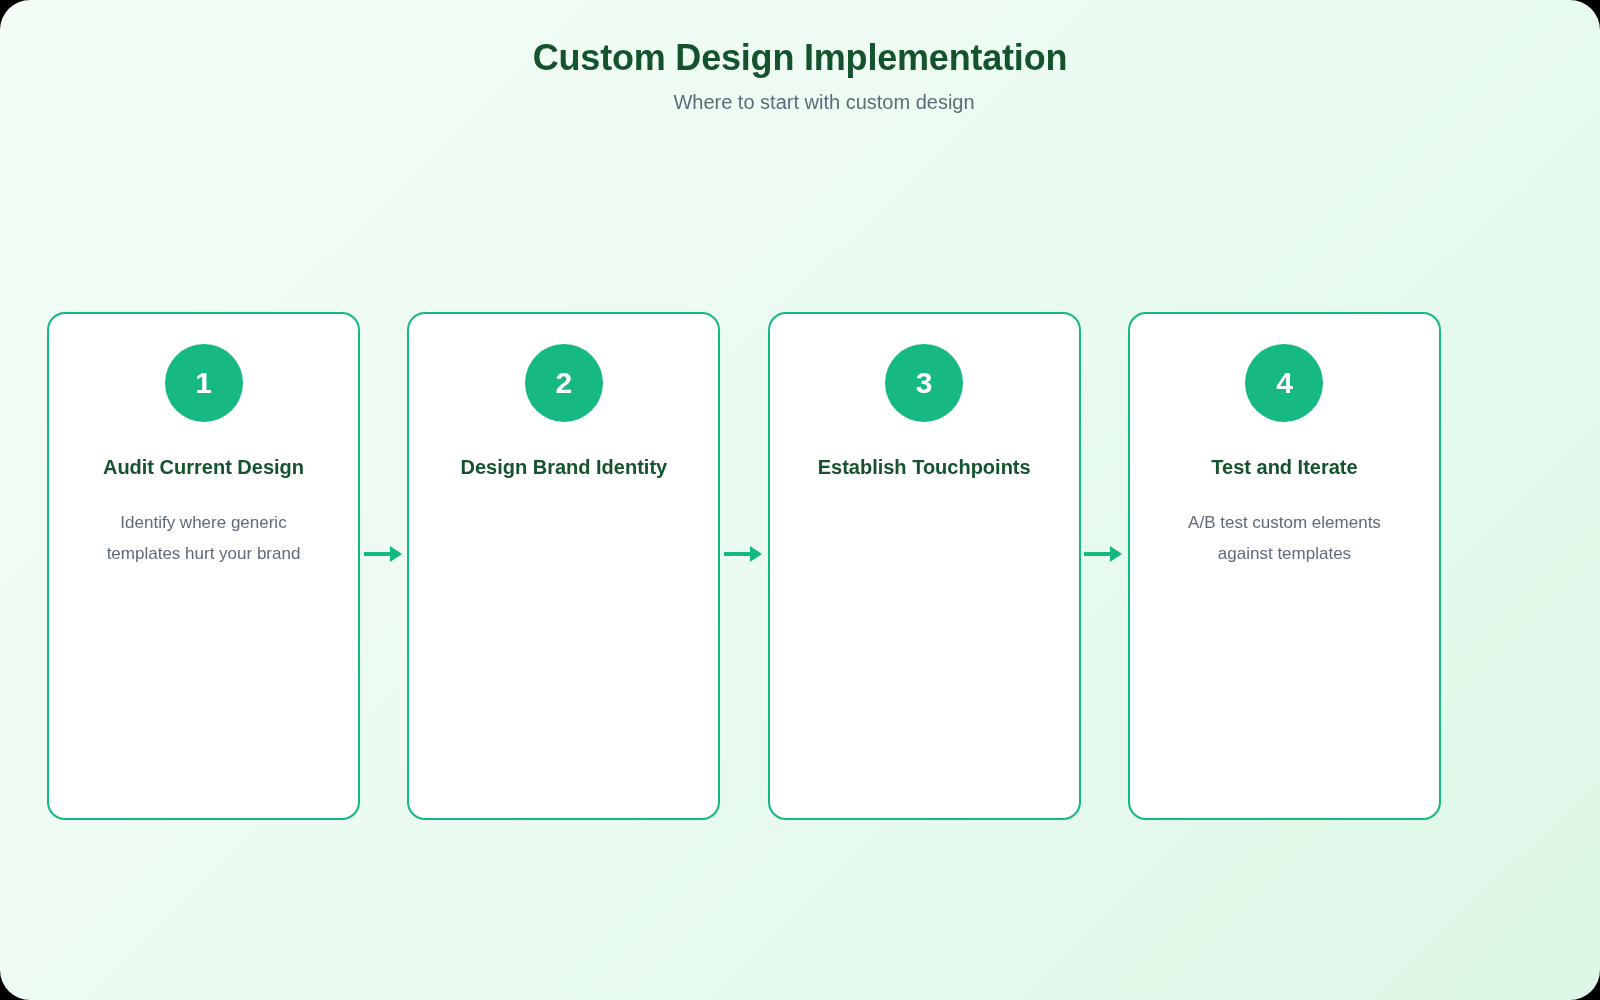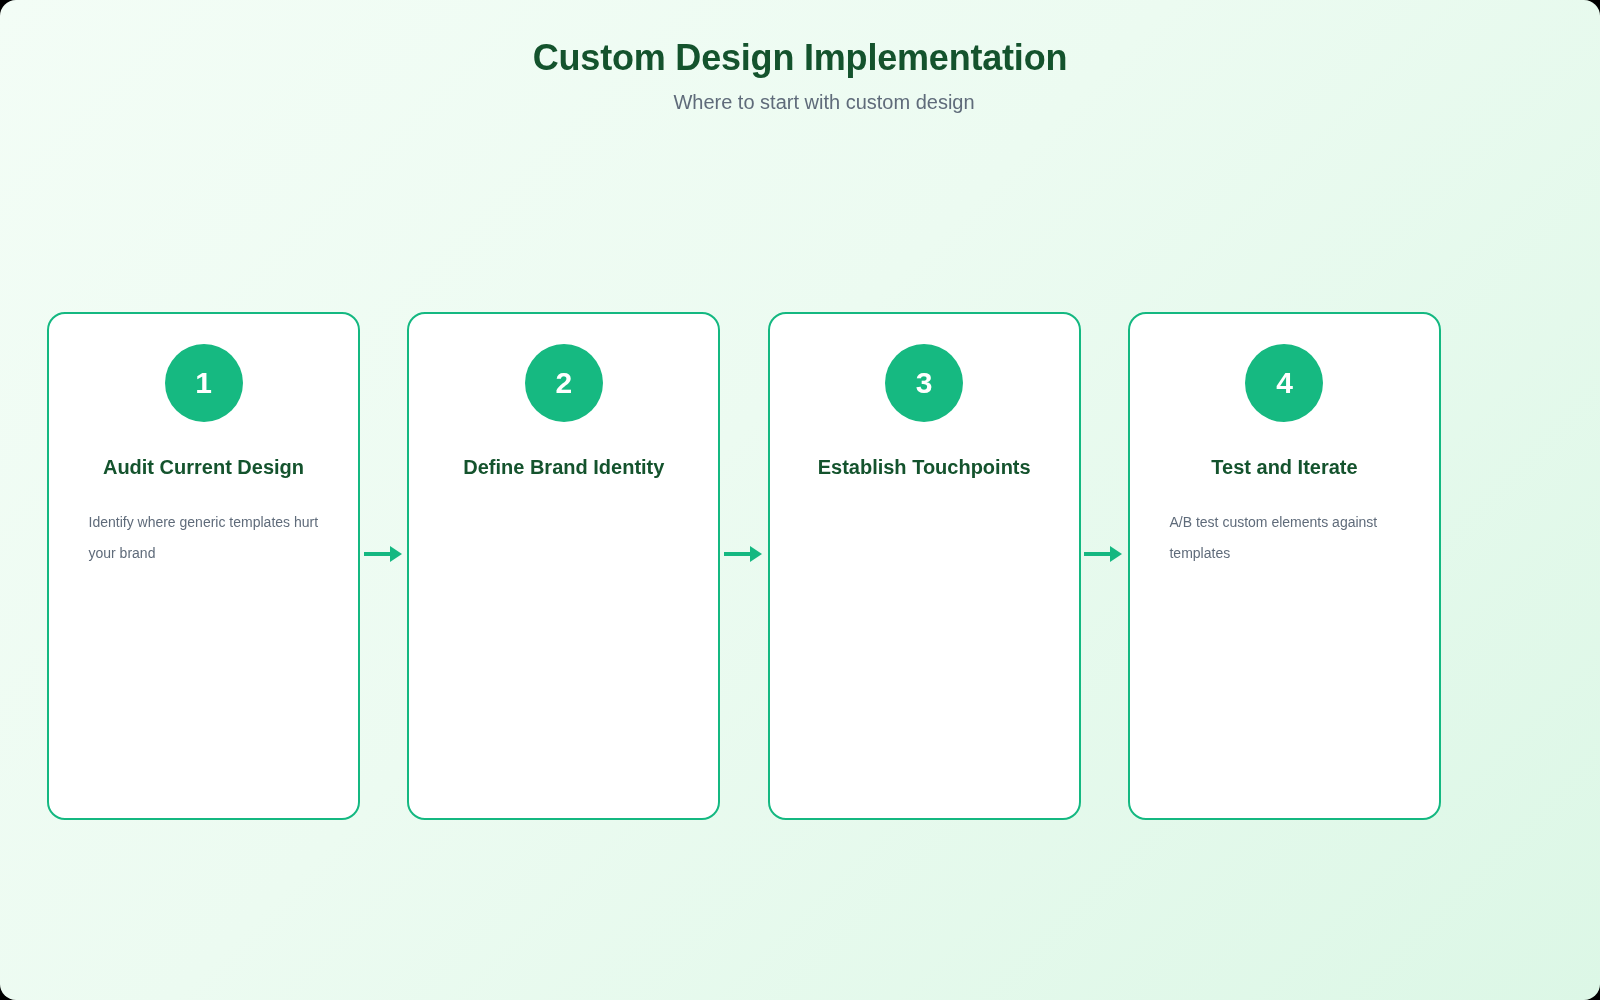--- a/index.html
+++ b/index.html
@@ -12,21 +12,21 @@
     width: 1600px;
     height: 1000px;
     overflow: hidden;
     font-family: "Liberation Sans", sans-serif;
   }
   #page {
     position: relative;
     width: 1600px;
     height: 1000px;
     box-sizing: border-box;
-    border-radius: 16px;
+    border-radius: 30px;
     overflow: hidden;
     background: linear-gradient(135deg, #f3fdf6 0%, #ecfbf1 45%, #dcf7e6 100%);
   }
 
   
   .header {
     position: absolute;
     top: 36px;
     left: 0;
     width: 1600px;
@@ -93,24 +93,25 @@
     font-size: 20px;
     font-weight: bold;
     line-height: 35px;
     color: #14532d;
     text-align: center;
     max-width: 215px;
   }
 
   .step-desc {
     margin-top: 22px;
-    font-size: 14px;
+    font-size: 17px;
     font-weight: normal;
     line-height: 31px;
     color: #5f6b7a;
+    text-align: center;
     max-width: 230px;
   }
 
   
   .connector {
     flex: 1 1 auto;
     position: relative;
     display: flex;
     align-items: flex-start;
     justify-content: center;
@@ -145,21 +146,21 @@
 
     <div class="connector">
       <svg class="arrow" viewBox="0 0 40 20" xmlns="http://www.w3.org/2000/svg">
         <path d="M0 10 H27" stroke="#14b881" stroke-width="4" fill="none"></path>
         <path d="M26 2 L38 10 L26 18 Z" fill="#14b881"></path>
       </svg>
     </div>
 
     <div class="step-card">
       <div class="step-badge">2</div>
-      <div class="step-title">Define Brand Identity</div>
+      <div class="step-title">Design Brand Identity</div>
     </div>
 
     <div class="connector">
       <svg class="arrow" viewBox="0 0 40 20" xmlns="http://www.w3.org/2000/svg">
         <path d="M0 10 H27" stroke="#14b881" stroke-width="4" fill="none"></path>
         <path d="M26 2 L38 10 L26 18 Z" fill="#14b881"></path>
       </svg>
     </div>
 
     <div class="step-card">

